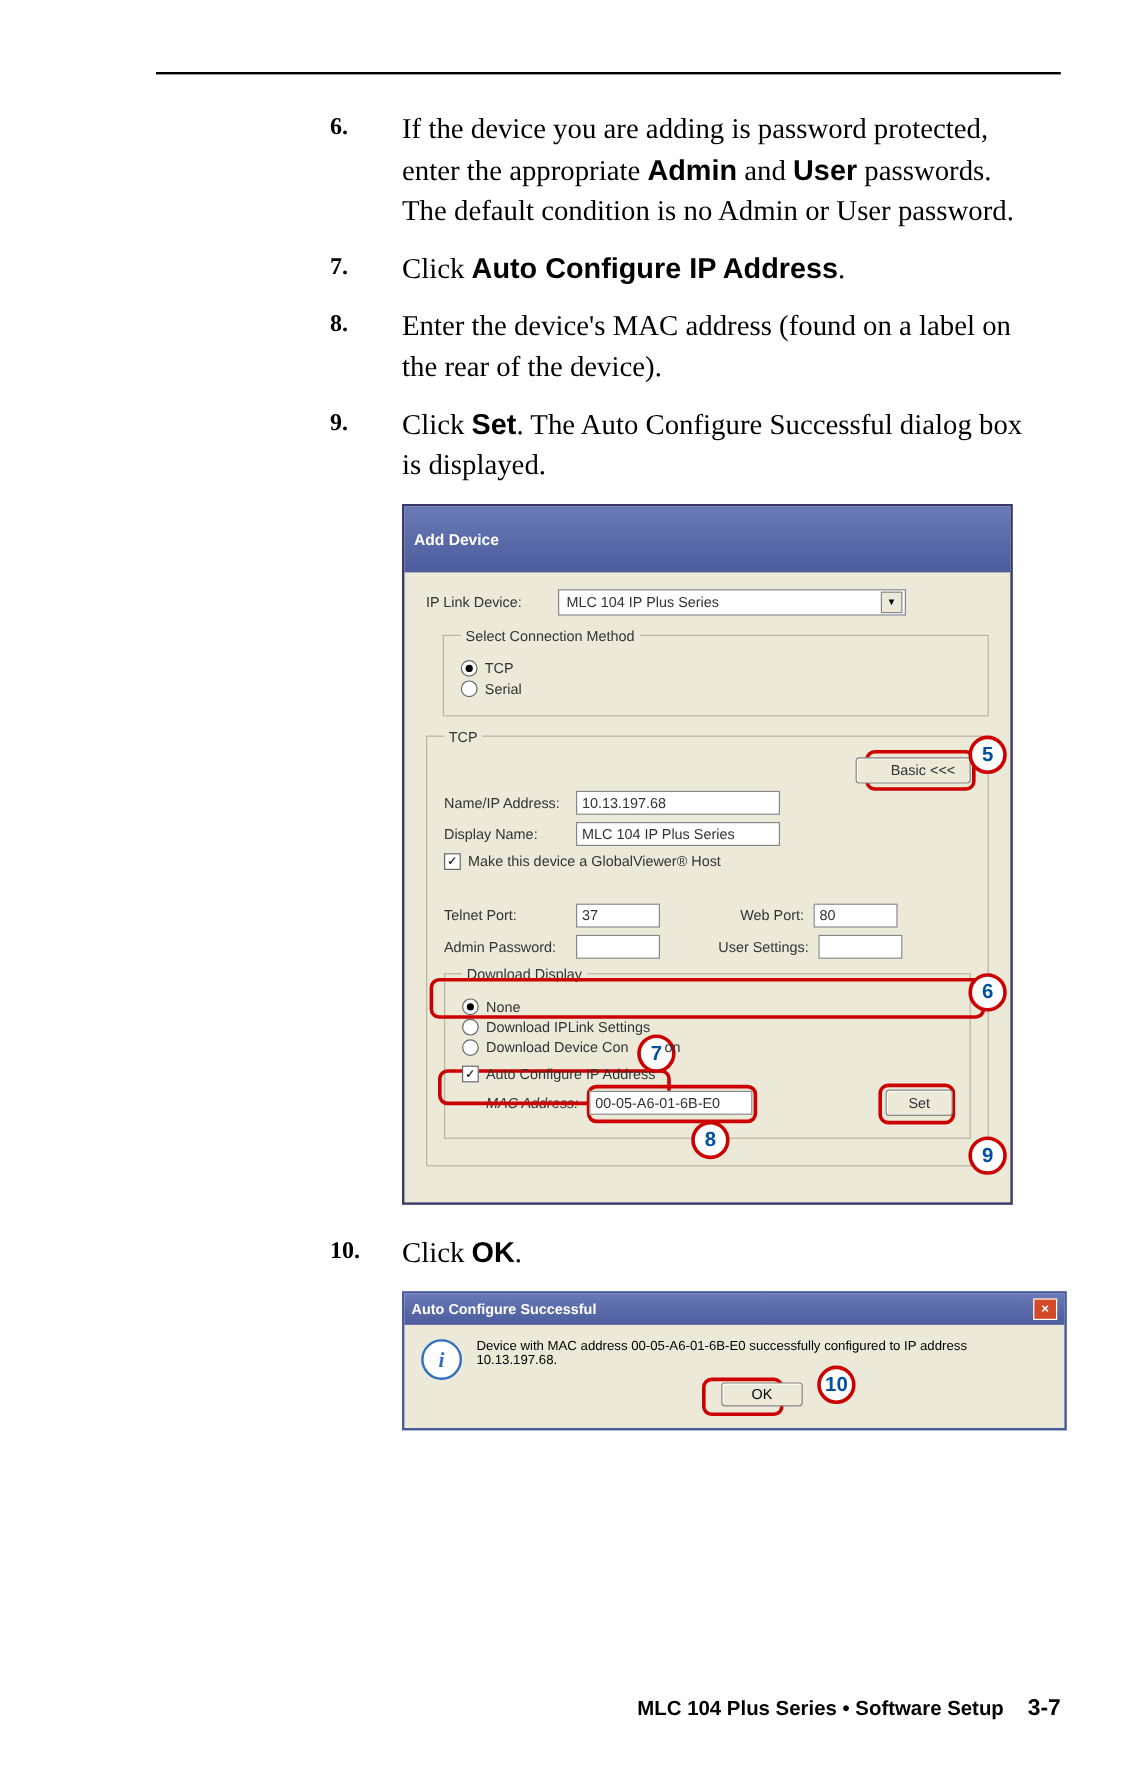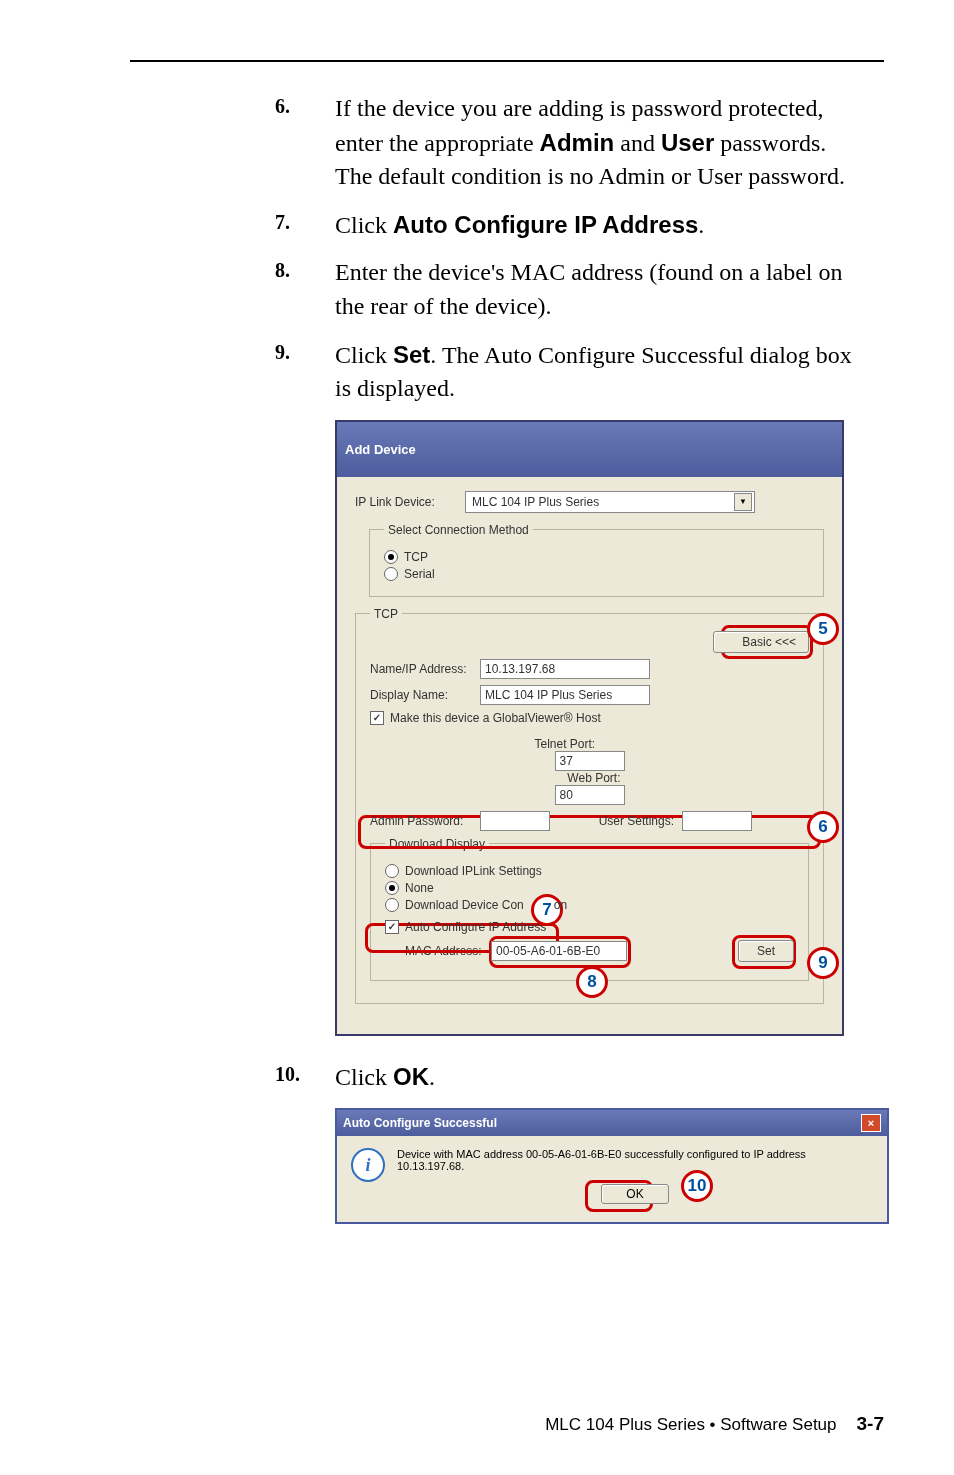--- a/index.html
+++ b/index.html
@@ -324,21 +324,21 @@
           <div class="flbl">Display Name:</div>
           <div class="input-box" style="width:160px;">
                 <span>MLC 104 IP Plus Series</span>
               </div>
         </div>
         <div class="check">
           <div class="chk-box on"></div>
           <span>Make this device a GlobalViewer® Host</span>
         </div>
 
-        <div class="frow" style="margin-top:12px;flex-direction:column;">
+        <div class="frow" style="margin-top:28px;">
           <div class="flbl">Telnet Port:</div>
           <div class="input-box" style="width:60px;">
                 <span>37</span>
               </div>
           <div style="width:50px;"></div>
           <div style="width:70px;text-align:right;padding-right:8px;">Web Port:</div>
           <div class="input-box" style="width:60px;">
                 <span>80</span>
               </div>
         </div>
@@ -348,44 +348,44 @@
           <div class="flbl">Admin Password:</div>
           <div class="input-box" style="width:60px;"></div>
           <div style="width:30px;"></div>
           <div style="width:94px;text-align:right;padding-right:8px;">User Settings:</div>
           <div class="input-box" style="width:60px;"></div>
         </div>
 
         <fieldset style="margin-top:4px;position:relative;">
           <legend>Download Display</legend>
           <div class="radio">
+                <div class="radio-dot on"></div>
+                <span>None</span>
+              </div>
+          <div class="radio">
                 <div class="radio-dot"></div>
                 <span>Download IPLink Settings</span>
-              </div>
-          <div class="radio">
-                <div class="radio-dot on"></div>
-                <span>None</span>
               </div>
           <div class="radio" style="position:relative;">
             <div class="radio-dot"></div>
             <span>Download Device Con</span>
             <span style="position:relative;z-index:11;margin-left:30px;">on</span>
             <div class="callout" style="left:146px;top:-4px;">
                   <span>7</span>
                 </div>
           </div>
 
           <div class="red-ring" style="left:-6px;top:72px;width:188px;height:24px;"></div>
           <div class="check" style="margin-top:8px;position:relative;z-index:6;">
             <div class="chk-box on"></div>
             <span>Auto Configure IP Address</span>
           </div>
 
           <div class="frow" style="margin-left:20px;position:relative;">
-            <div style="width:86px;">MAC Address:</div>
+            <div style="width:86px;font-style:italic;">MAC Address:</div>
 
             <div class="red-ring" style="left:84px;top:-4px;width:136px;height:26px;"></div>
             <div class="input-box" style="width:126px;position:relative;z-index:6;">
                   <span>00-05-A6-01-6B-E0</span>
                 </div>
             <div style="flex:1;"></div>
             <div style="position:relative;">
               <div class="red-ring" style="left:-6px;top:-5px;width:58px;height:28px;"></div>
               <div class="btn" style="padding:3px 18px;position:relative;z-index:6;">Set</div>
             </div>
@@ -433,16 +433,16 @@
                 <span>10</span>
               </div>
         </div>
       </div>
     </div>
   </div>
 
 </div>
 
 <div class="footer">
-  <span style="font-weight:normal;margin-left:40px;">MLC 104 Plus Series • Software Setup</span>
+  <span style="font-weight:bold;margin-left:40px;">MLC 104 Plus Series • Software Setup</span>
   <span class="pg">3-7</span>
 </div>
 </div>
 
 </body></html>

